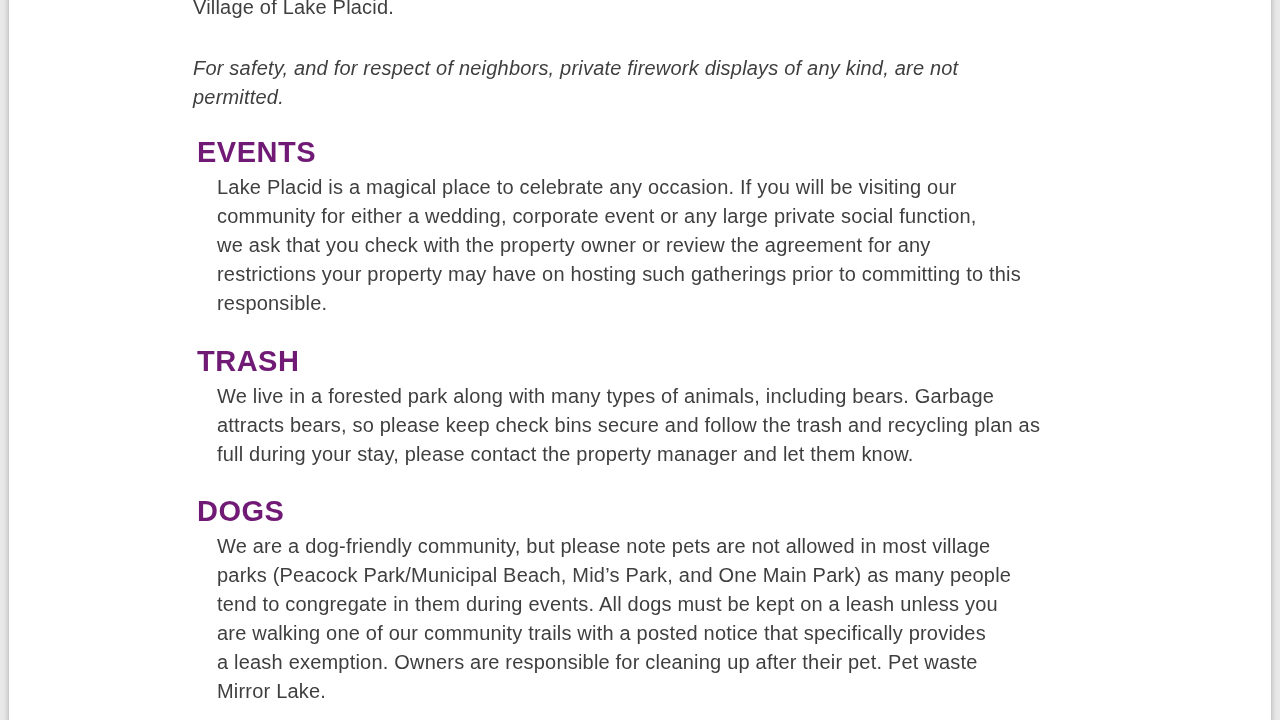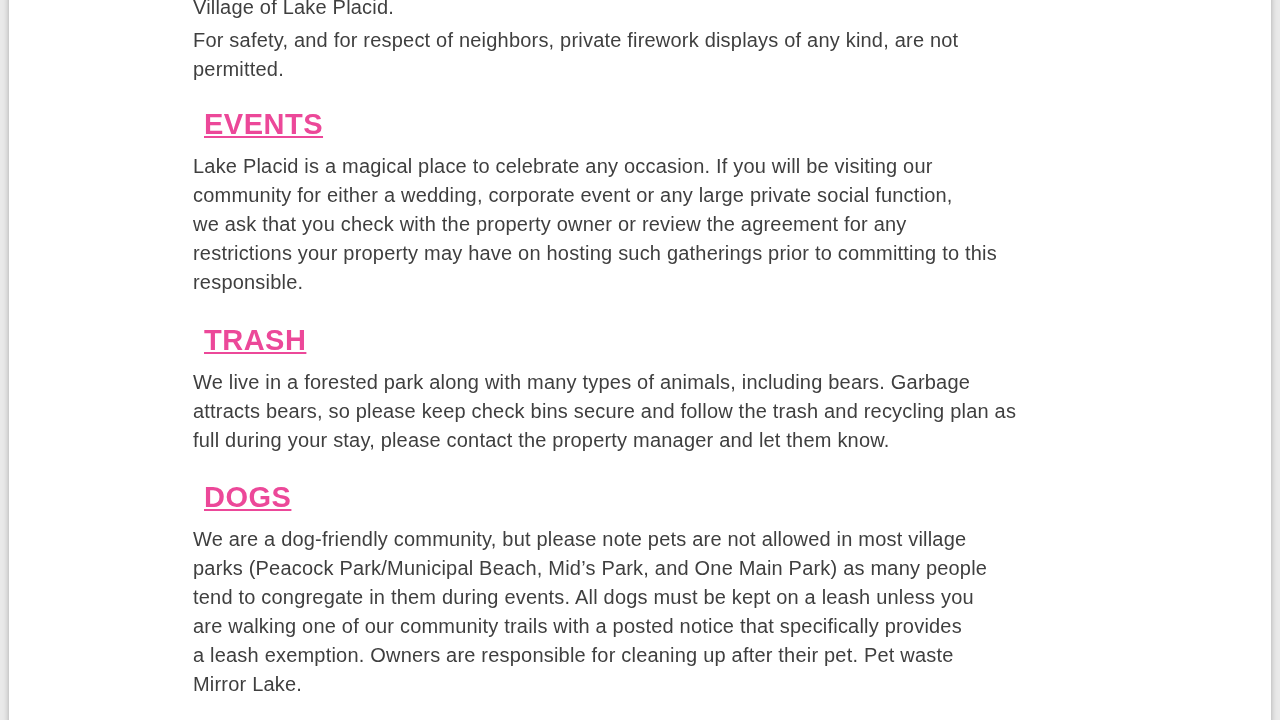--- a/index.html
+++ b/index.html
@@ -36,33 +36,32 @@
     font-size: 20px;
     line-height: 29px;
     letter-spacing: 0.2px;
   }
   .para { margin: 0; }
   .para .line {
     display: block;
     white-space: pre;
   }
   .heading {
-    margin: 11px;
+    margin: 4px;
     font-size: 29px;
     line-height: 34px;
     font-weight: bold;
-    color: #ec4899;
+    color: #701a75;
     letter-spacing: 0.5px;
-    text-decoration: underline;
   }
-  .mt-p2 { margin-top: 4px; }
+  .mt-p2 { margin-top: 32px; font-style: italic; }
   .mt-h1 { margin-top: 23px; }
   .mt-h2 { margin-top: 26px; }
   .mt-h3 { margin-top: 25px; }
-  .mt-body { margin-top: 1px; }
+  .mt-body { margin-top: 1px; margin-left: 24px; }
 </style>
 </head>
 <body>
 
 <div class="viewer">
   <div class="paper">
     <div class="content">
 
       <div class="para">
         <span class="line">Village of Lake Placid.</span>

